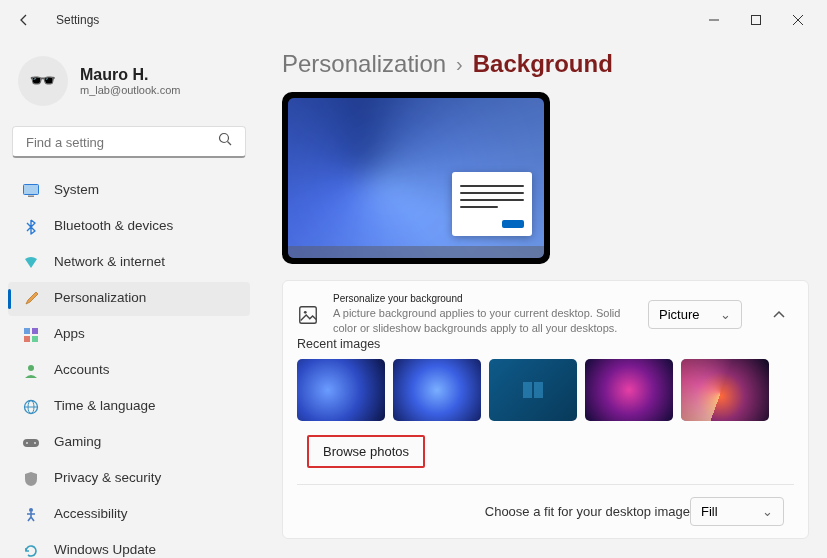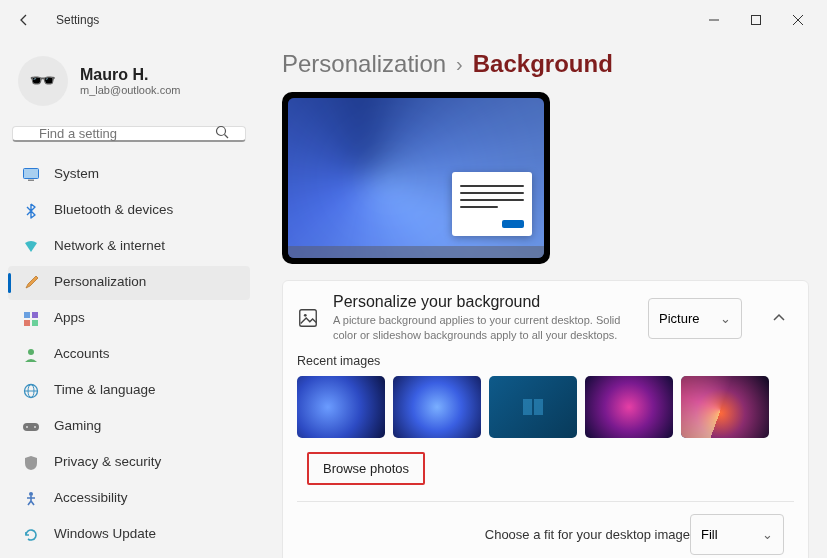--- a/index.html
+++ b/index.html
@@ -12,21 +12,21 @@
     .win-ctrl { width: 42px; height: 32px; display: flex; align-items: center; justify-content: center; cursor: pointer; }
     
     .main-layout { display: flex; height: calc(100% - 40px); }
     
     .sidebar { width: 258px; padding: 8px 8px 8px 8px; display: flex; flex-direction: column; }
     .user-card { display: flex; align-items: center; gap: 12px; padding: 8px 10px 16px 10px; }
     .avatar { width: 50px; height: 50px; border-radius: 50%; background: #e8e8e8; display: flex; align-items: center; justify-content: center; font-size: 22px; }
     .user-name { font-weight: 700; font-size: 16px; color: #222; }
     .user-email { font-size: 11px; color: #666; }
     
-    .search-box { display: flex; align-items: center; background: #fff; border: 1px solid #ddd; border-radius: 4px; padding: 6px 26px; margin: 4px 4px 16px 4px; height: 16px; border-bottom: 2px solid #999; }
+    .search-box { display: flex; align-items: flex-end; background: #fff; border: 1px solid #ddd; border-radius: 4px; padding: 6px 13px; margin: 4px 4px 16px 4px; height: 32px; border-bottom: 2px solid #999; }
     .search-box input { border: none; outline: none; flex: 1; font-size: 13px; background: transparent; color: #666; }
     .search-icon { color: #666; }
     
     .nav-list { display: flex; flex-direction: column; gap: 2px; }
     .nav-item { display: flex; align-items: flex-start; gap: 14px; padding: 8px 14px; border-radius: 4px; font-size: 13.5px; color: #333; cursor: pointer; position: relative; }
     .nav-item.active { background: #eaeaea; }
     .nav-item.active::before { content: ""; position: absolute; left: 0; top: 22%; height: 56%; width: 3px; background: #0067c0; border-radius: 2px; }
     .nav-icon { width: 18px; height: 18px; display: flex; align-items: center; justify-content: center; font-size: 15px; }
     
     .content { flex: 1; padding: 10px 18px 0 24px; overflow-y: auto; }
@@ -41,27 +41,27 @@
     .preview-window { position: absolute; right: 12px; bottom: 22px; width: 80px; height: 64px; background: #fff; border-radius: 3px; box-shadow: 0 2px 8px rgba(0,0,0,.3); padding: 8px; }
     .preview-window .line { height: 2px; background: #3a3a3a; margin: 5px 0; border-radius: 1px; }
     .preview-window .line.short { width: 60%; }
     .preview-window .btn { width: 22px; height: 8px; background: #0067c0; border-radius: 2px; position: absolute; right: 8px; bottom: 8px; }
     .preview-bar { position: absolute; bottom: 0; left: 0; right: 0; height: 12px; background: rgba(90,90,100,.5); }
     
     .card { background: #fcfcfc; border: 1px solid #e7e7e7; border-radius: 6px; margin-top: 16px; padding: 12px 14px; }
     .card-row { display: flex; align-items: center; gap: 14px; }
     .card-icon { width: 22px; height: 22px; color: #444; }
     .card-text { flex: 1; }
-    .card-title { font-size: 16px; color: #222; font-weight: 400; }
+    .card-title { font-size: 10px; color: #222; font-weight: 400; }
     .card-desc { font-size: 11px; color: #777; line-height: 1.4; margin-top: 2px; }
-    .select-box { border: 1px solid #d0d0d0; background: #fbfbfb; border-radius: 4px; padding: 12px 10px; min-width: 94px; display: flex; align-items: center; justify-content: space-between; font-size: 13px; cursor: pointer; }
+    .select-box { border: 1px solid #d0d0d0; background: #fbfbfb; border-radius: 4px; padding: 6px 10px; min-width: 94px; display: flex; align-items: center; justify-content: space-between; font-size: 13px; cursor: pointer; }
     .chevron { color: #666; margin-left: 8px; }
     .expand-btn { width: 30px; height: 30px; display: flex; align-items: center; justify-content: center; cursor: pointer; margin-left: 8px; color: #555; }
     
-    .recent-section { margin-top: 10px; }
+    .recent-section { margin-top: 0; }
     .recent-title { font-size: 12.5px; color: #333; margin-bottom: 8px; }
     .thumbs { display: flex; gap: 8px; }
     .thumb { width: 88px; height: 62px; border-radius: 5px; overflow: hidden; cursor: pointer; position: relative; }
     .t1 { background: radial-gradient(circle at 35% 50%, #6b9cff 0%, #2d4bc4 50%, #0b1447 100%); }
     .t2 { background: radial-gradient(circle at 50% 50%, #7aafff 0%, #3a5fe2 45%, #132066 100%); }
     .t3 { background: linear-gradient(135deg, #0e5a8a 0%, #083a5a 100%); }
     .t3::after { content: ""; position: absolute; left: 50%; top: 50%; width: 20px; height: 16px; transform: translate(-50%,-50%); background: linear-gradient(#3aa0d8,#3aa0d8) left/9px 100% no-repeat, linear-gradient(#3aa0d8,#3aa0d8) right/9px 100% no-repeat; opacity: .5; }
     .t4 { background: radial-gradient(circle at 50% 50%, #e63fa5 0%, #7a1a8f 45%, #120a36 100%); }
     .t5 { background: radial-gradient(circle at 45% 60%, #ff6a3a 0%, #8b2c6e 40%, #0a0820 100%); }
     .t5::after { content: ""; position: absolute; inset: 0; background: conic-gradient(from 200deg at 45% 55%, #ffd166, #ef476f, transparent 50%); mix-blend-mode: screen; opacity: .7; }

